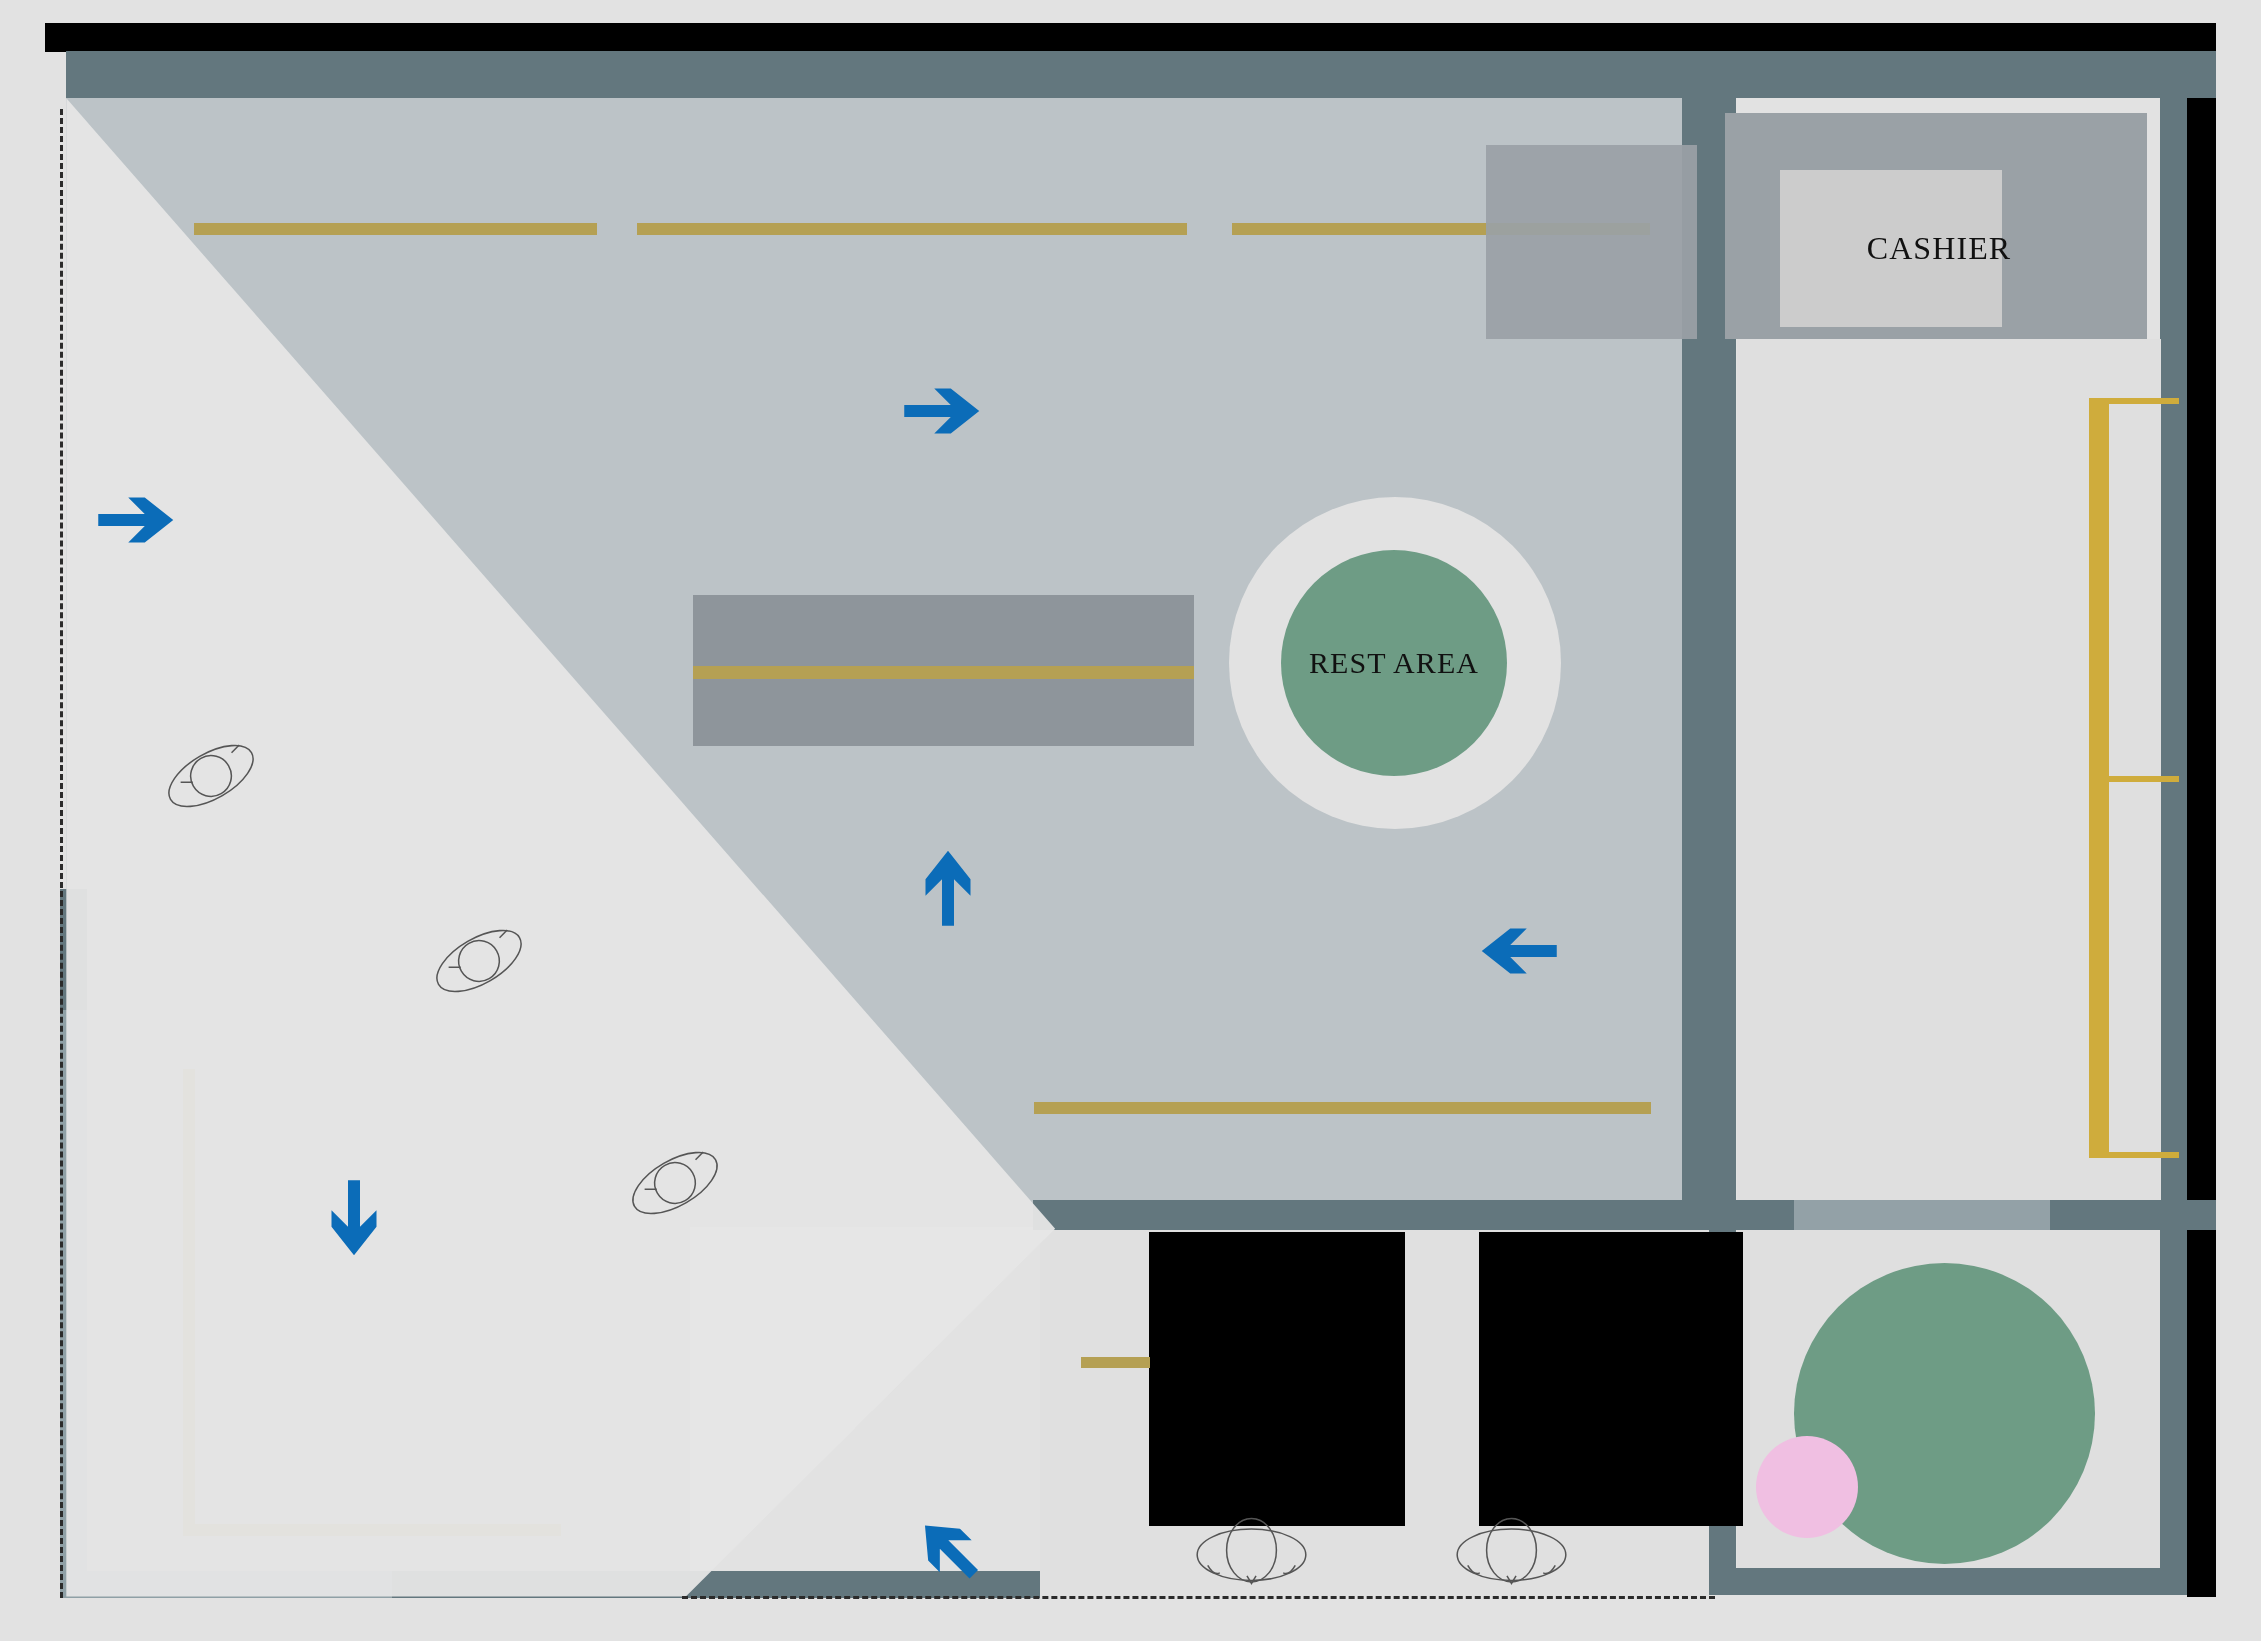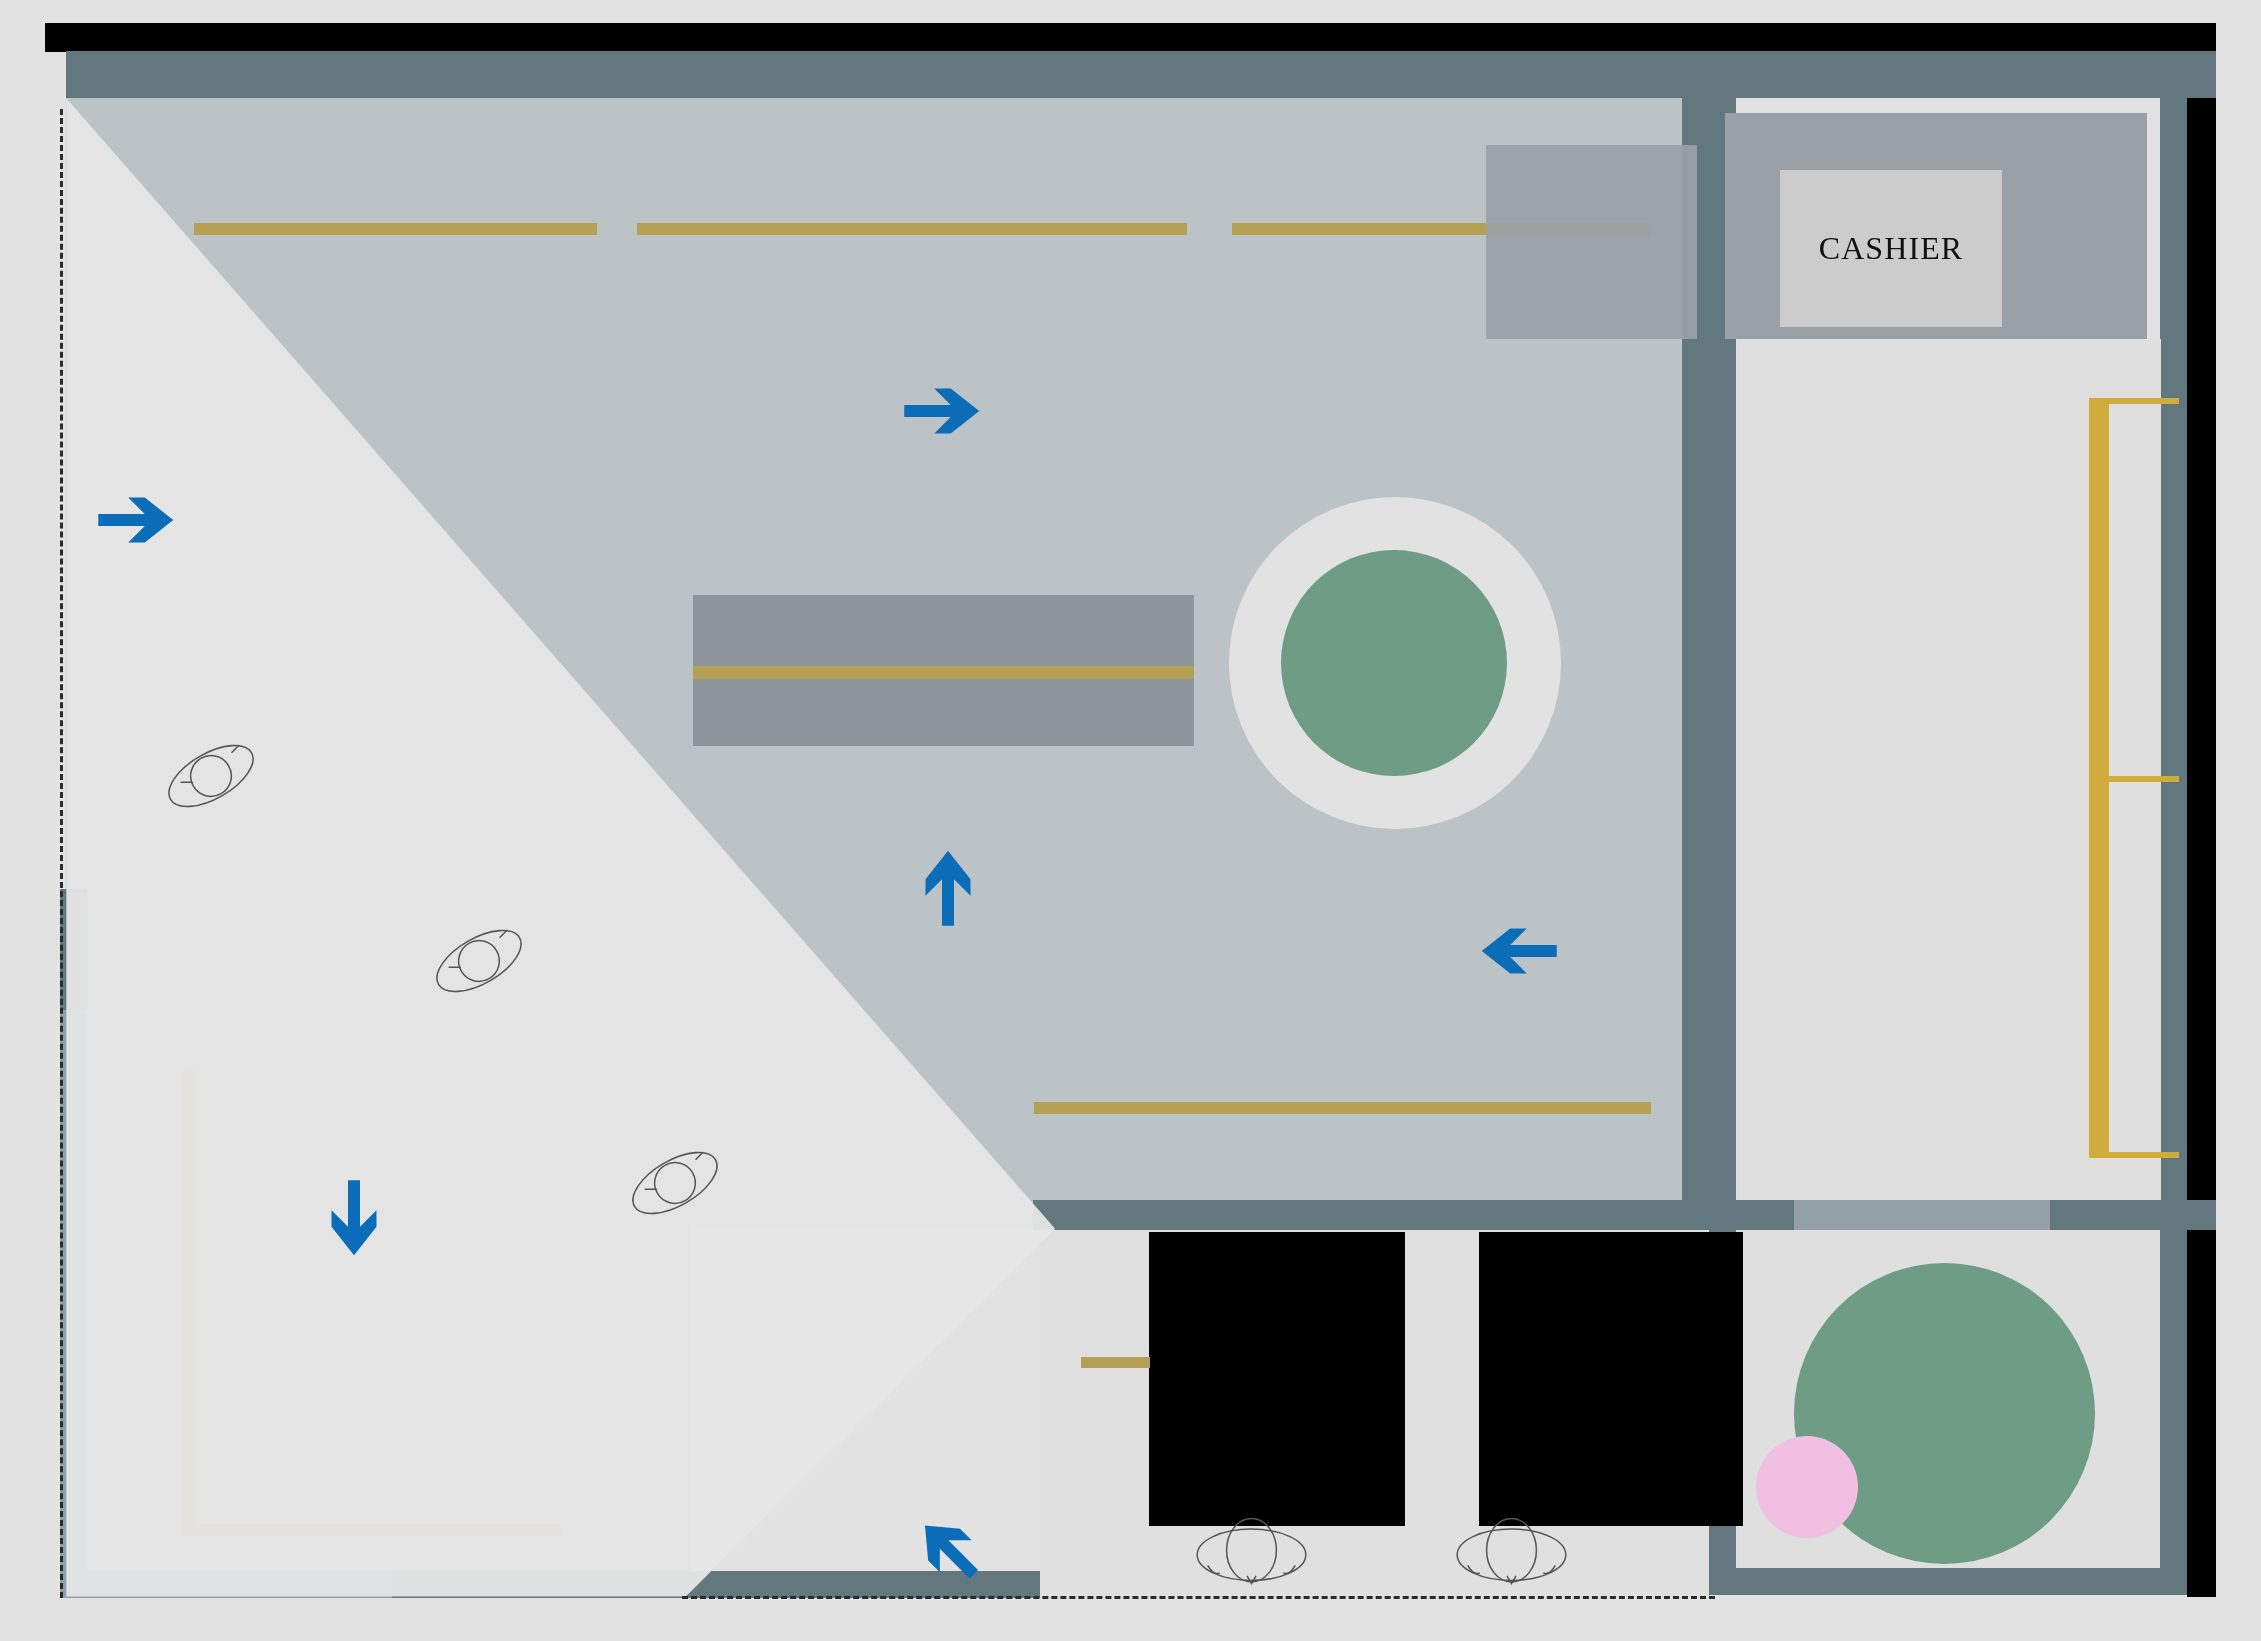--- a/index.html
+++ b/index.html
@@ -106,28 +106,29 @@
 
   <div class="abs gold" style="left:1034px; top:1102px; width:617px; height:12px;"></div>
 
   <div class="abs island-soft" style="left:1486px; top:145px; width:211px; height:194px; opacity:.92;"></div>
 
   <div class="abs island" style="left:693px; top:595px; width:501px; height:151px;"></div>
   <div class="abs gold" style="left:693px; top:666px; width:501px; height:13px;"></div>
 
   <div class="abs circle rest-ring" style="left:1229px; top:497px; width:332px; height:332px;"></div>
   <div class="abs circle rest-fill" style="left:1281px; top:550px; width:226px; height:226px;"></div>
+  <div class="abs label label-rest" style="left:1281px; top:550px; width:226px; height:226px;">REST AREA</div>
 
   <div class="abs wall" style="left:1709px; top:51px; width:507px; height:47px;"></div>
   <div class="abs wall" style="left:1709px; top:51px; width:27px; height:1200px;"></div>
   <div class="abs wall" style="left:2160px; top:51px; width:27px; height:1200px;"></div>
 
   <div class="abs island-soft" style="left:1725px; top:113px; width:422px; height:226px;"></div>
   <div class="abs" style="left:1780px; top:170px; width:222px; height:157px; background:#cccccc;"></div>
-  <div class="abs label label-cashier" style="left:1780px; top:170px; width:222px; height:157px;">CASHIER</div>
+  <div class="abs label label-cashier" style="left:1828px; top:170px; width:222px; height:157px;">CASHIER</div>
 
   <div class="abs floor-room" style="left:1737px; top:339px; width:424px; height:861px;"></div>
 
   <div class="abs gold-strong" style="left:2089px; top:398px; width:19.6px; height:760px;"></div>
   <div class="abs gold-strong" style="left:2089px; top:398px; width:90px; height:6px;"></div>
   <div class="abs gold-strong" style="left:2089px; top:776px; width:90px; height:6px;"></div>
   <div class="abs gold-strong" style="left:2089px; top:1152px; width:90px; height:6px;"></div>
 
   <div class="abs wall" style="left:1709px; top:1200px; width:507px; height:30px;"></div>
   <div class="abs wall-light" style="left:1794px; top:1200px; width:256px; height:30px;"></div>

